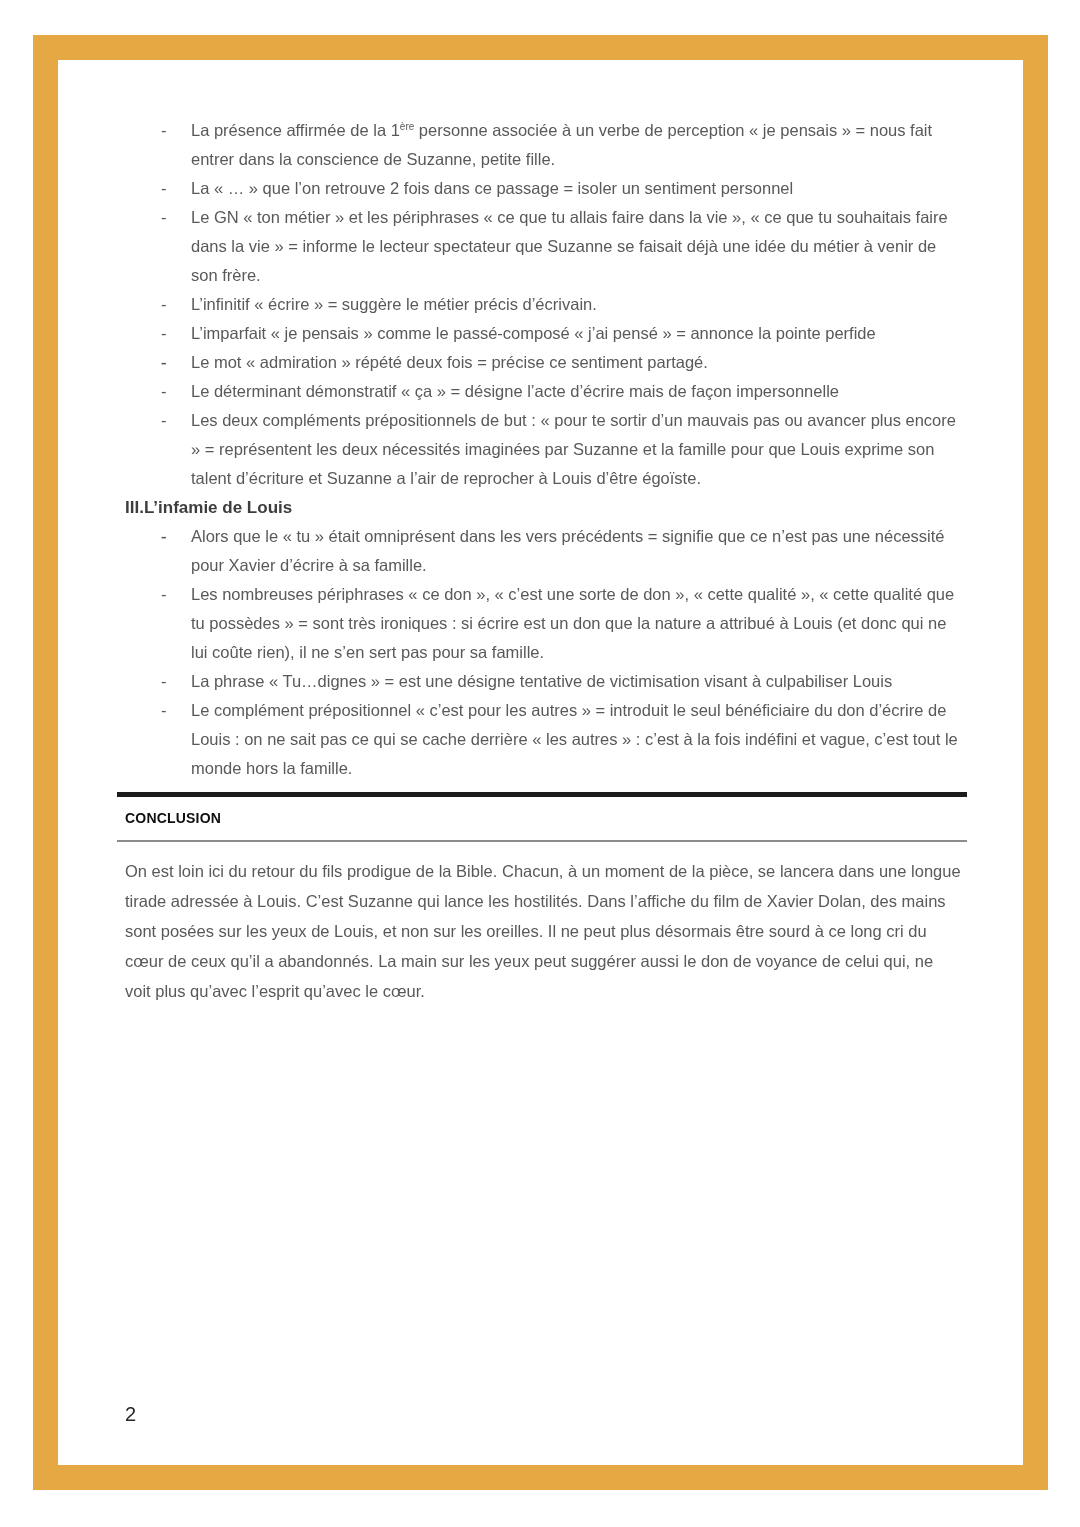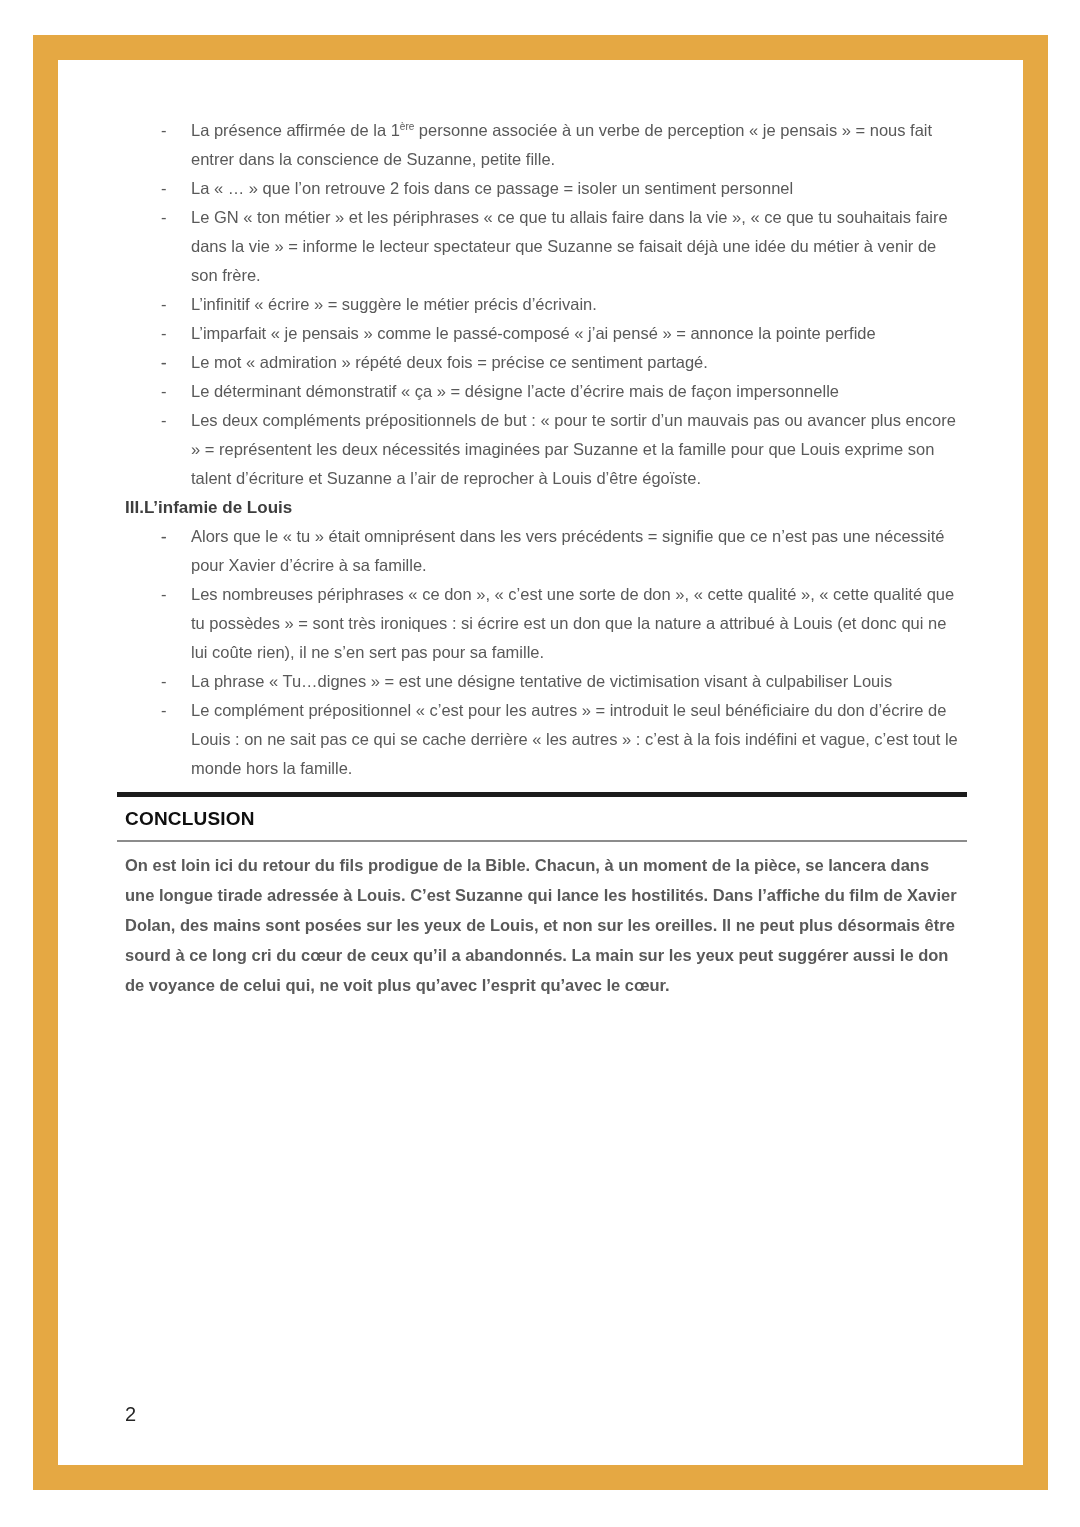--- a/index.html
+++ b/index.html
@@ -19,25 +19,25 @@
   }
   ul.bullets { list-style:none; }
   ul.bullets li { position:relative; padding-left:66px; }
   ul.bullets li .dash { position:absolute; left:36px; top:0; }
   sup { font-size:10px; vertical-align:super; line-height:0; }
   .section-heading {
     font-weight:bold; color:#3d3d3d; font-size:17px; line-height:29px;
   }
   .conclusion-rule-top { height:5px; background:#1c1c1c; margin:9px -6px 0 -8px; }
   .conclusion-title {
-    margin-top:8px; font-size:19px; line-height:27px; font-weight:bold;
+    margin-top:8px; font-size:14px; line-height:27px; font-weight:bold;
     color:#0f0f0f; letter-spacing:0.2px;
   }
   .conclusion-rule-bottom { height:2px; background:#8c8c8c; margin:8px -6px 0 -8px; }
-  .conclusion-text { margin-top:8px; line-height:30px;font-weight:bold; }
+  .conclusion-text { margin-top:14px; line-height:30px; }
   .page-number {
     position:absolute; left:67px; top:1342px;
     font-size:20px; line-height:24px; color:#262626;
   }
 </style>
 </head>
 <body>
 
 <div class="page-frame">
   <div class="page-content">

